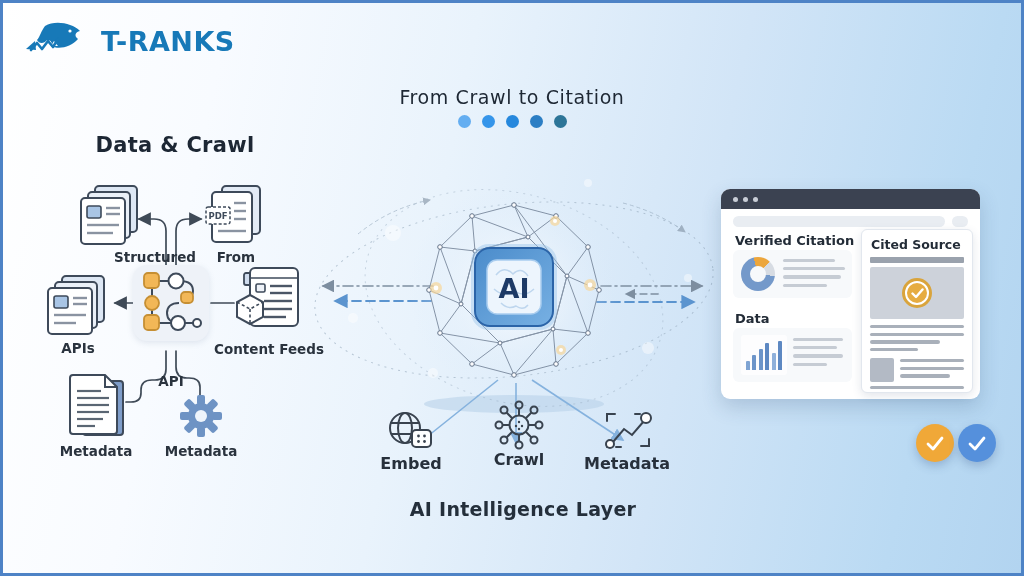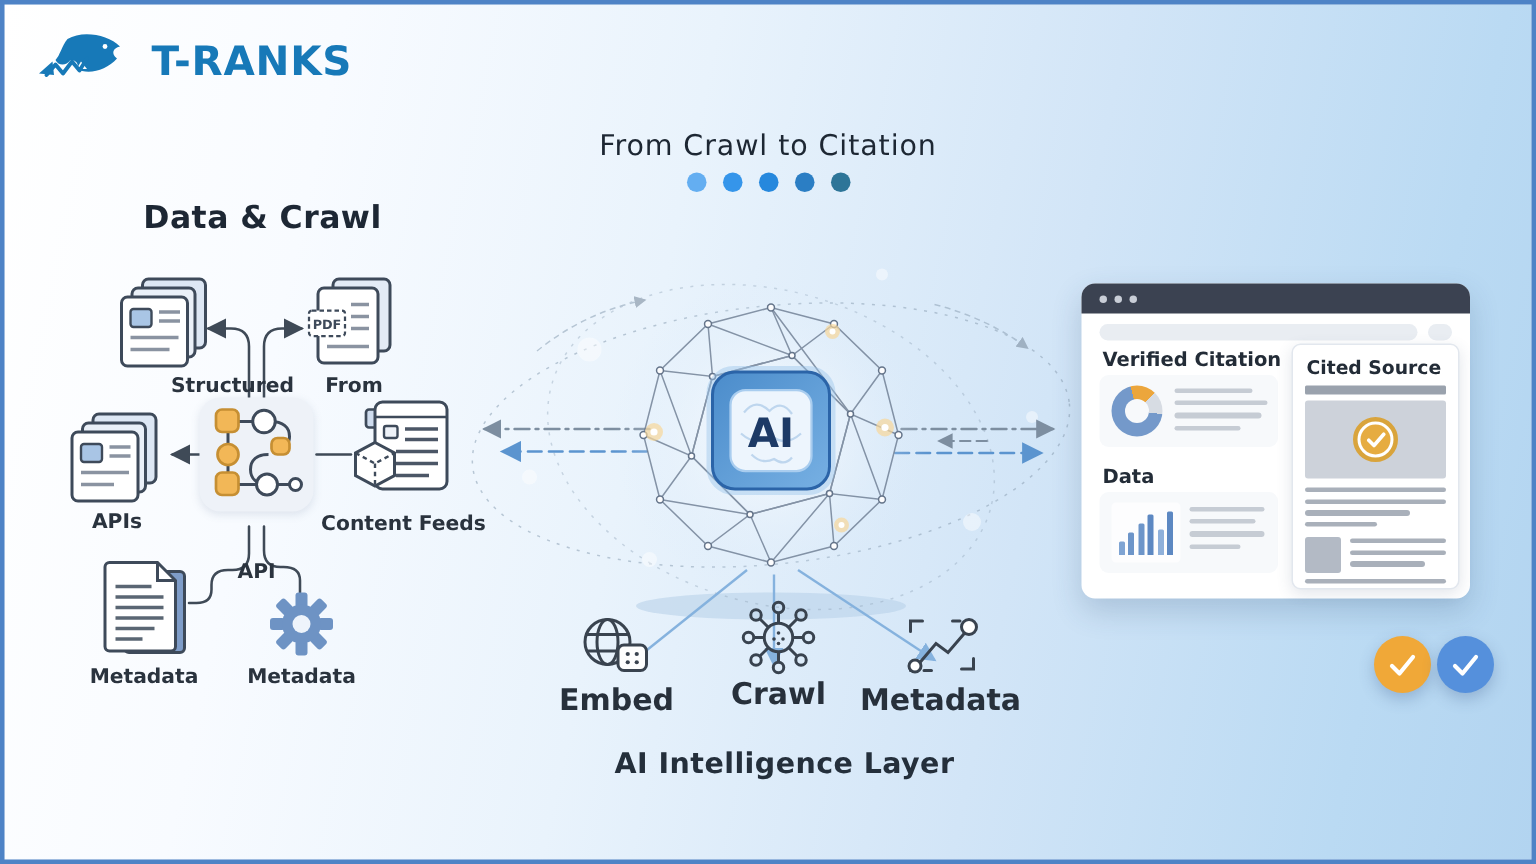--- a/index.html
+++ b/index.html
@@ -11,21 +11,21 @@
   .logo-wrap{left:22px;top:16px;display:flex;align-items:center;gap:16px;}
   .logo-text{font-size:27px;font-weight:800;color:#1779b8;letter-spacing:.5px;}
   .title{left:0;right:0;top:33px;text-align:center;font-size:37px;font-weight:800;color:#1a7cbe;letter-spacing:.3px;}
   .subtitle{left:0;right:0;top:83px;text-align:center;font-size:19px;font-weight:500;color:#1d2733;letter-spacing:.6px;}
   .dots{left:0;right:0;top:112px;display:flex;justify-content:center;gap:11px;}
   .dot{width:13px;height:13px;border-radius:50%;}
   
   .sec-head{font-size:21px;font-weight:700;color:#1d2734;text-align:center;letter-spacing:.3px;}
   
   .nlabel{position:absolute;transform:translateX(-50%);font-size:13.5px;font-weight:700;color:#2a333e;white-space:nowrap;}
-  .step-label{position:absolute;transform:translateX(-50%);font-size:20px;font-weight:700;color:#27303b;}
+  .step-label{position:absolute;transform:translateX(-50%);font-size:16px;font-weight:700;color:#27303b;}
   .caption{left:330px;top:495px;width:380px;text-align:center;font-size:19px;font-weight:700;color:#242f3b;letter-spacing:.3px;}
   
   .window{left:718px;top:186px;width:259px;height:210px;background:#ffffff;border-radius:9px;
           box-shadow:0 8px 20px rgba(40,70,110,.20);}
   .win-header{position:absolute;left:0;top:0;right:0;height:20px;background:#3b4251;border-radius:9px 9px 0 0;
               display:flex;align-items:center;padding-left:12px;gap:5px;}
   .win-dot{width:5px;height:5px;border-radius:50%;background:#c9ced7;}
   .pill{position:absolute;background:#e9edf2;border-radius:6px;}
   .mini-head{position:absolute;font-size:13px;font-weight:700;color:#232c37;white-space:nowrap;}
   .card{position:absolute;background:#f7f9fb;border-radius:6px;}

